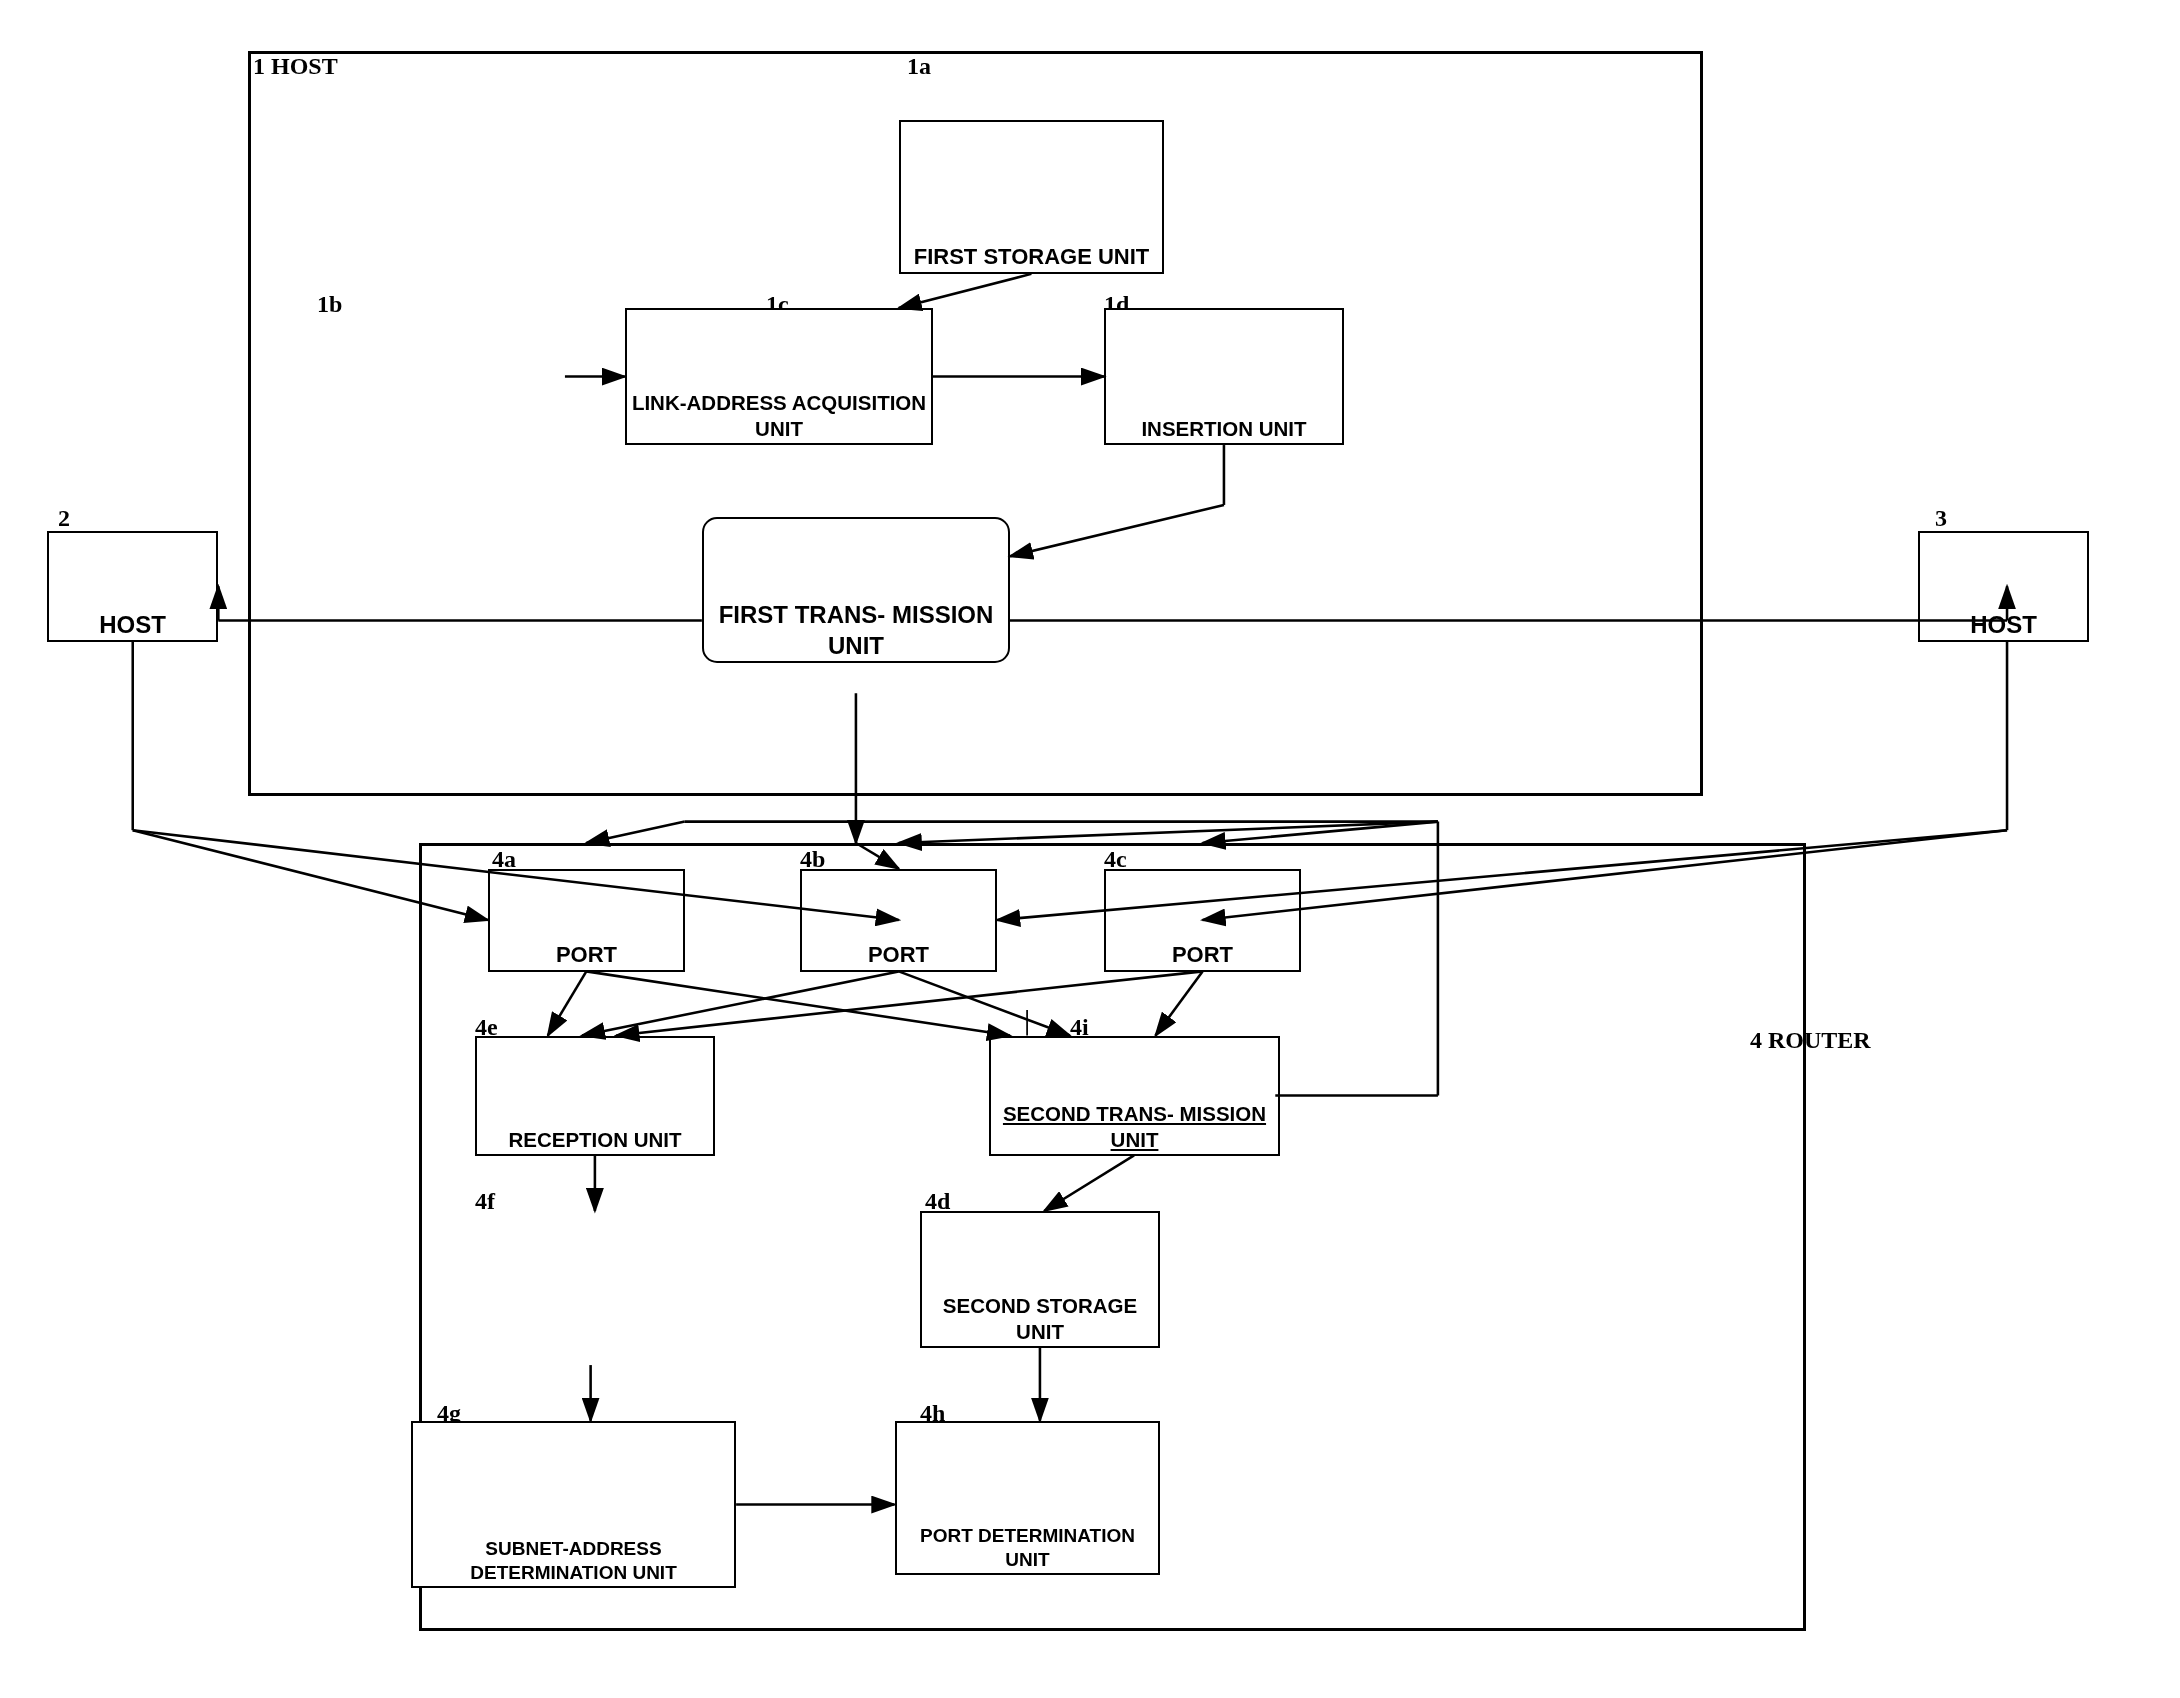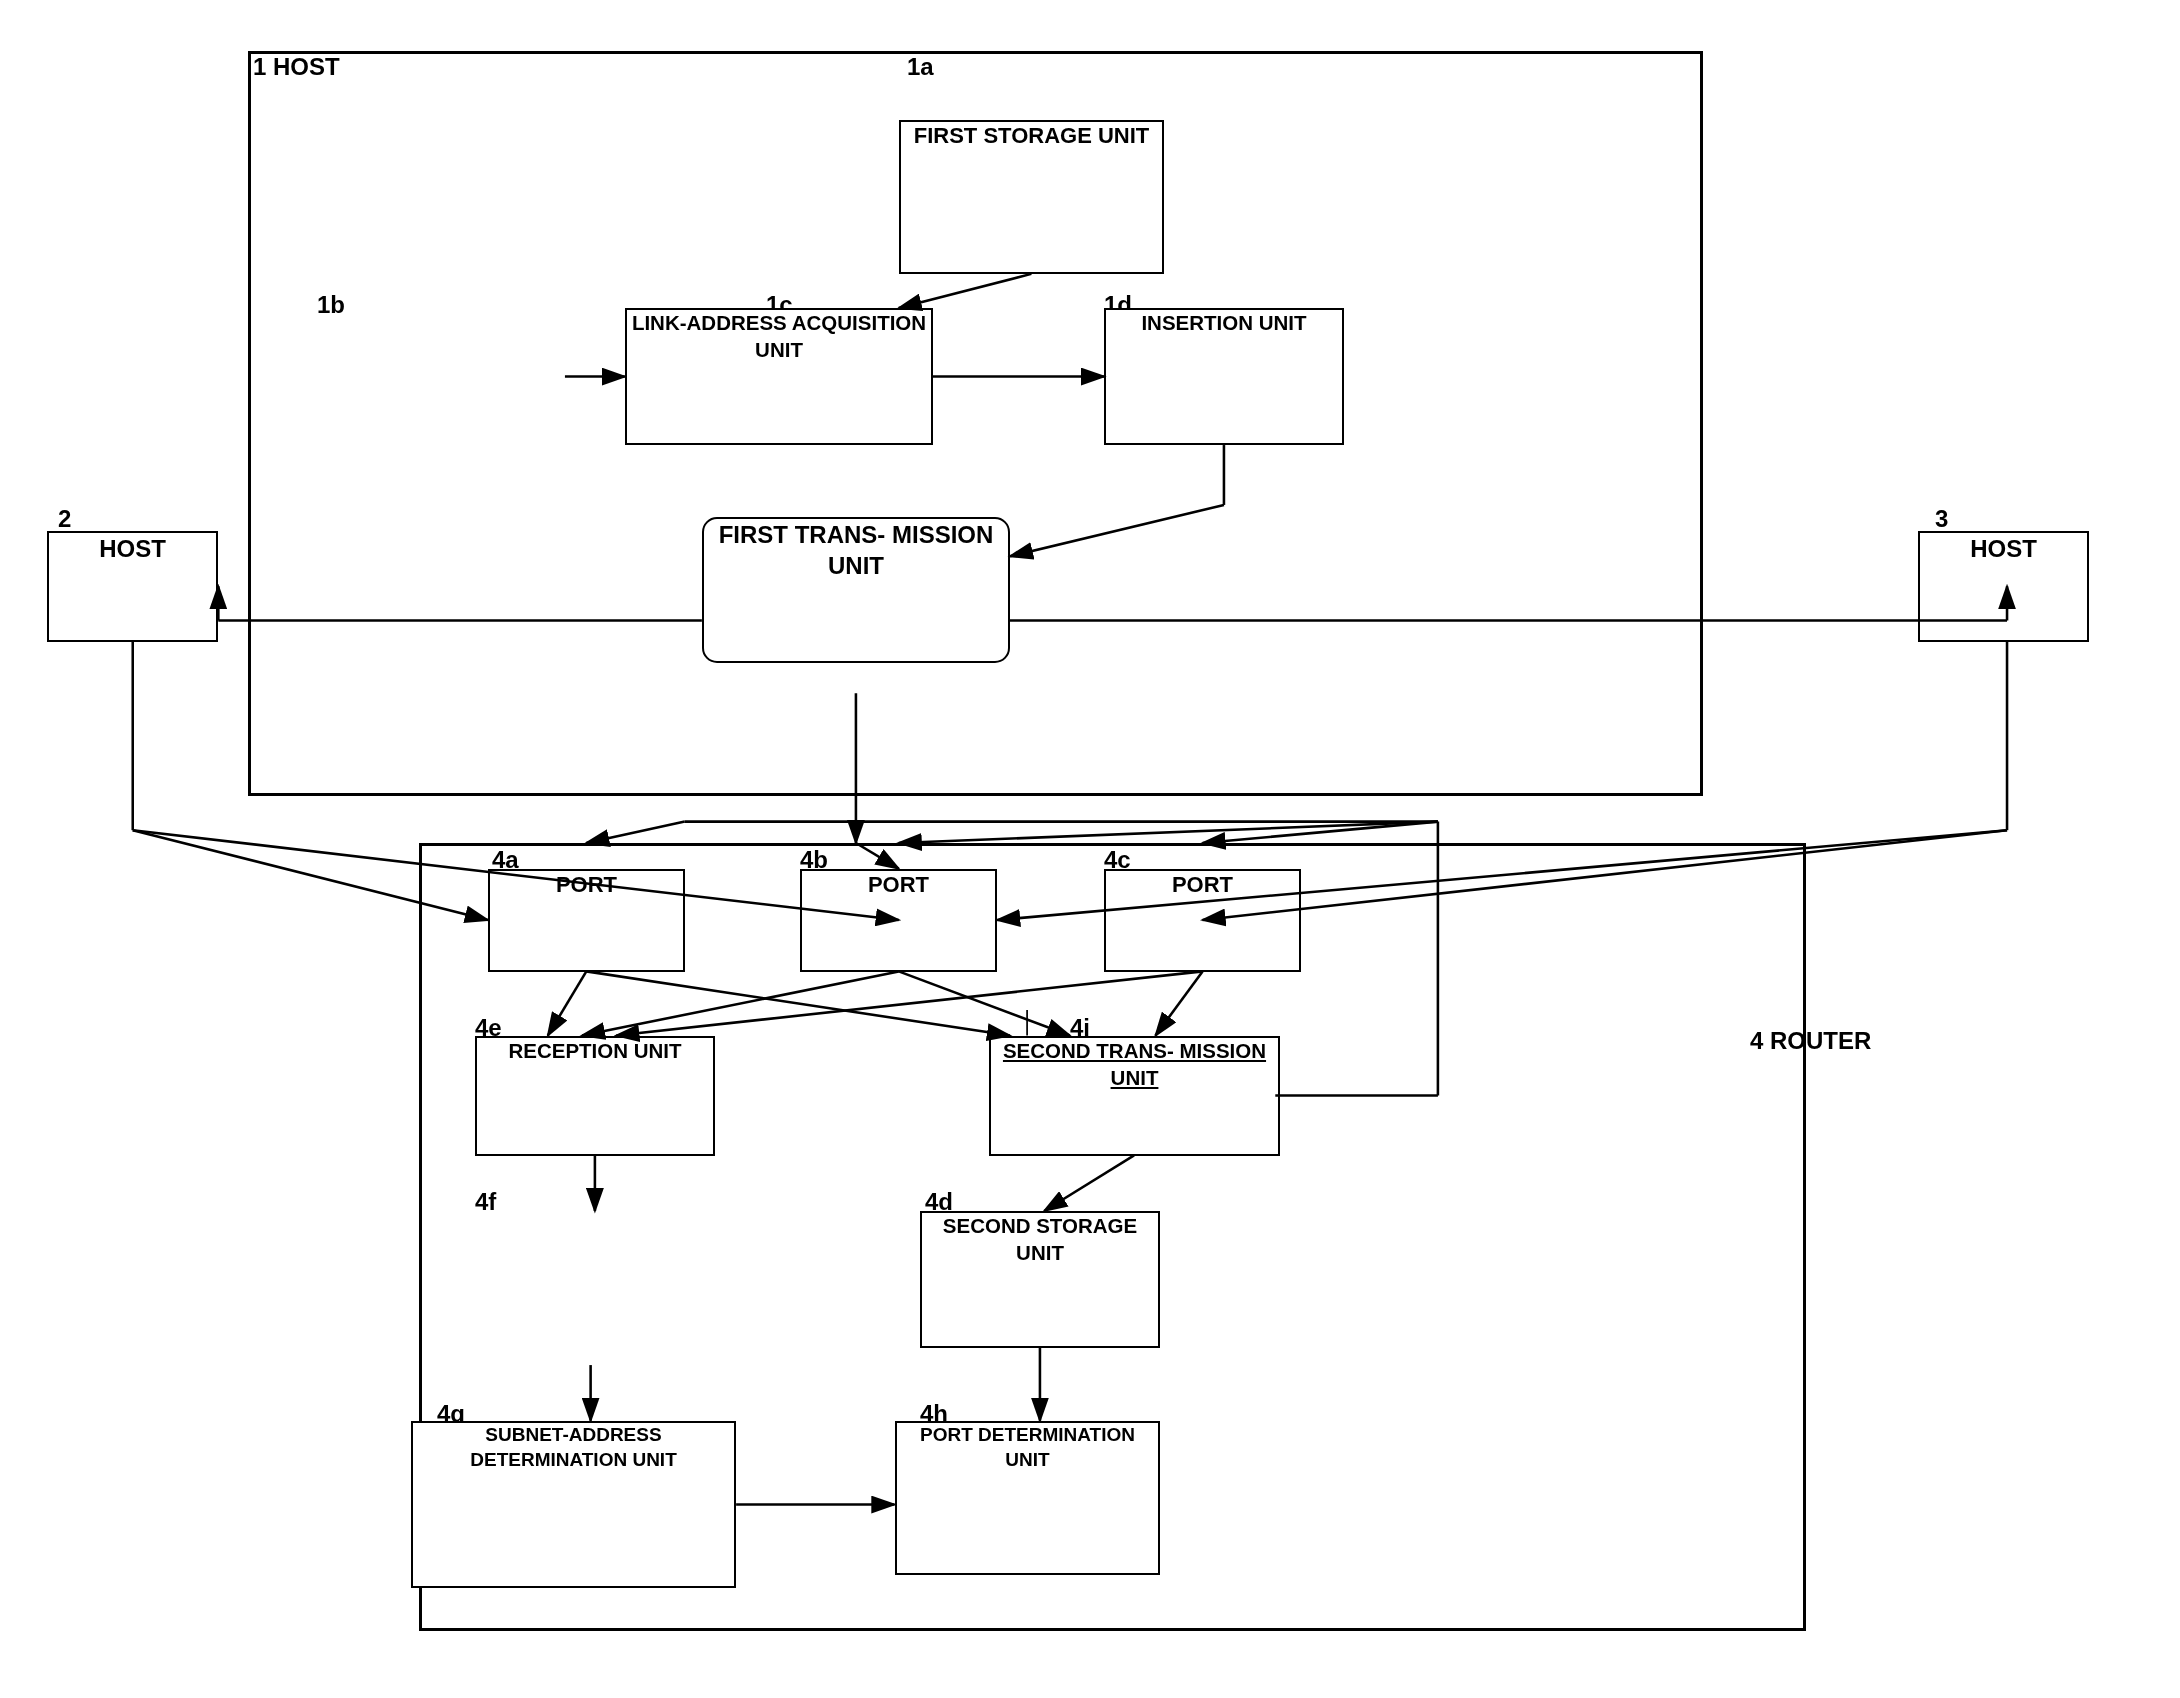--- a/index.html
+++ b/index.html
@@ -15,38 +15,39 @@
       position: relative;
       width: 2180px;
       height: 1698px;
     }
     
     .box {
       position: absolute;
       border: 2.6px solid #000;
       background: #fff;
       display: flex;
-      align-items: flex-start;
+      align-items: flex-end;
       justify-content: center;
       text-align: center;
       font-size: 24px;
       font-weight: bold;
       line-height: 1.3;
     }
     
     .container {
       position: absolute;
       border: 3.4px solid #000;
       background: transparent;
     }
     
     .label {
       position: absolute;
       font-size: 24px;
       font-weight: bold;
+      font-family: Liberation Serif, serif;
     }
     
     .arrows-svg {
       position: absolute;
       top: 0;
       left: 0;
       width: 2180px;
       height: 1698px;
       pointer-events: none;
     }

